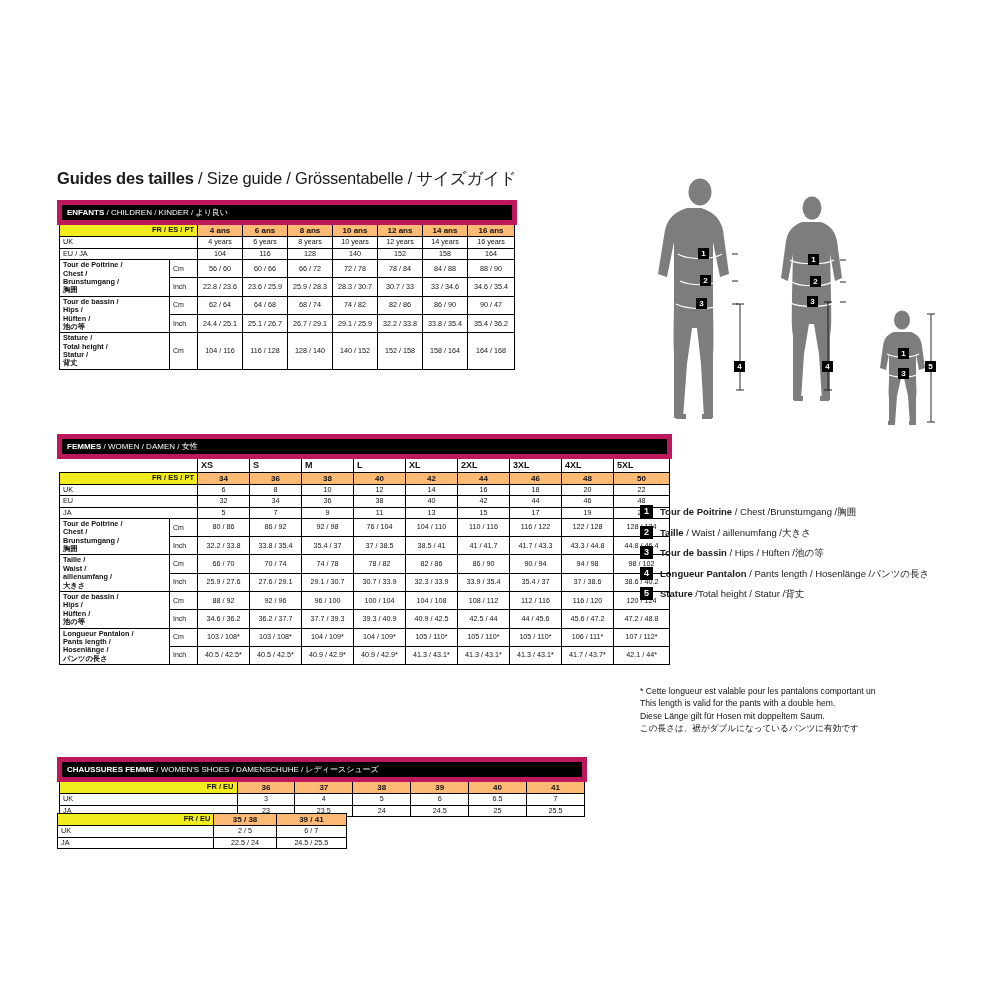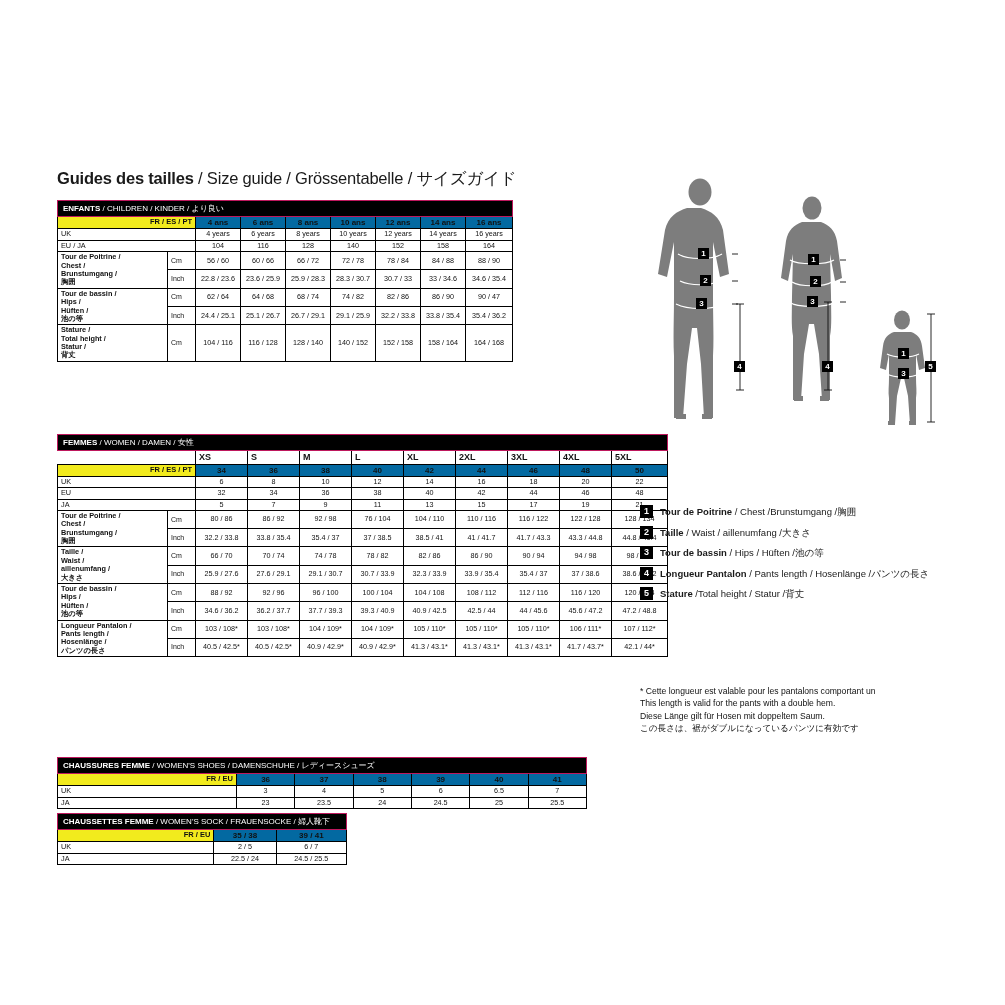--- a/index.html
+++ b/index.html
@@ -27,24 +27,24 @@
     border:1px solid #000;
     font-size:7.2px;
     padding:1px 3px;
     line-height:1.15;
     vertical-align:middle;
     background:#fff;
     color:#111;
   }
   table.sz td.hdr{
     background:#000;color:#fff;font-weight:bold;font-size:8px;
-    border:1px solid #be185d;text-align:left;padding:3px 5px;
+    border:5px solid #be185d;text-align:left;padding:3px 5px;
   }
   table.sz td.hdr .light{font-weight:normal;}
-  table.sz td.yellow{background:#0369a1;font-weight:bold;text-align:center;font-size:8px;}
+  table.sz td.yellow{background:#fdba74;font-weight:bold;text-align:center;font-size:8px;}
   table.sz td.yellowlbl{background:#f2eb1d;font-weight:bold;text-align:right;font-size:7.5px;}
   table.sz td.sizehdr{font-weight:bold;text-align:left;font-size:9px;}
   table.sz td.lbl{text-align:left;font-size:7.3px;}
   table.sz td.lblb{text-align:left;font-size:7.3px;font-weight:bold;}
   table.sz td.unit{text-align:left;font-size:7px;}
   table.sz td.v{text-align:center;font-size:7.2px;}
   table.sz td.blank{border:none;background:transparent;}
 
   #tblChildren{position:absolute;left:57px;top:200px;width:455px;}
   #tblWomen{position:absolute;left:57px;top:434px;width:610px;}
@@ -412,23 +412,20 @@
       </tbody>
   </table>
 
   <table class="sz" id="tblSocks">
     <colgroup>
       <col style="width:138px">
         <col style="width:55px">
         <col style="width:62px">
     </colgroup>
     <tbody id="socksBody">
-        <tr>
-          <td class="hdr" colspan="3">CHAUSSETTES FEMME<span class="light"> / WOMEN'S SOCK / FRAUENSOCKE / 婦人靴下</span></td>
-        </tr>
         <tr>
           <td class="yellowlbl">FR / EU</td>
           <td class="yellow">35 / 38</td>
           <td class="yellow">39 / 41</td>
         </tr>
         <tr>
           <td class="lbl">UK</td>
           <td class="v">2 / 5</td>
           <td class="v">6 / 7</td>
         </tr>

